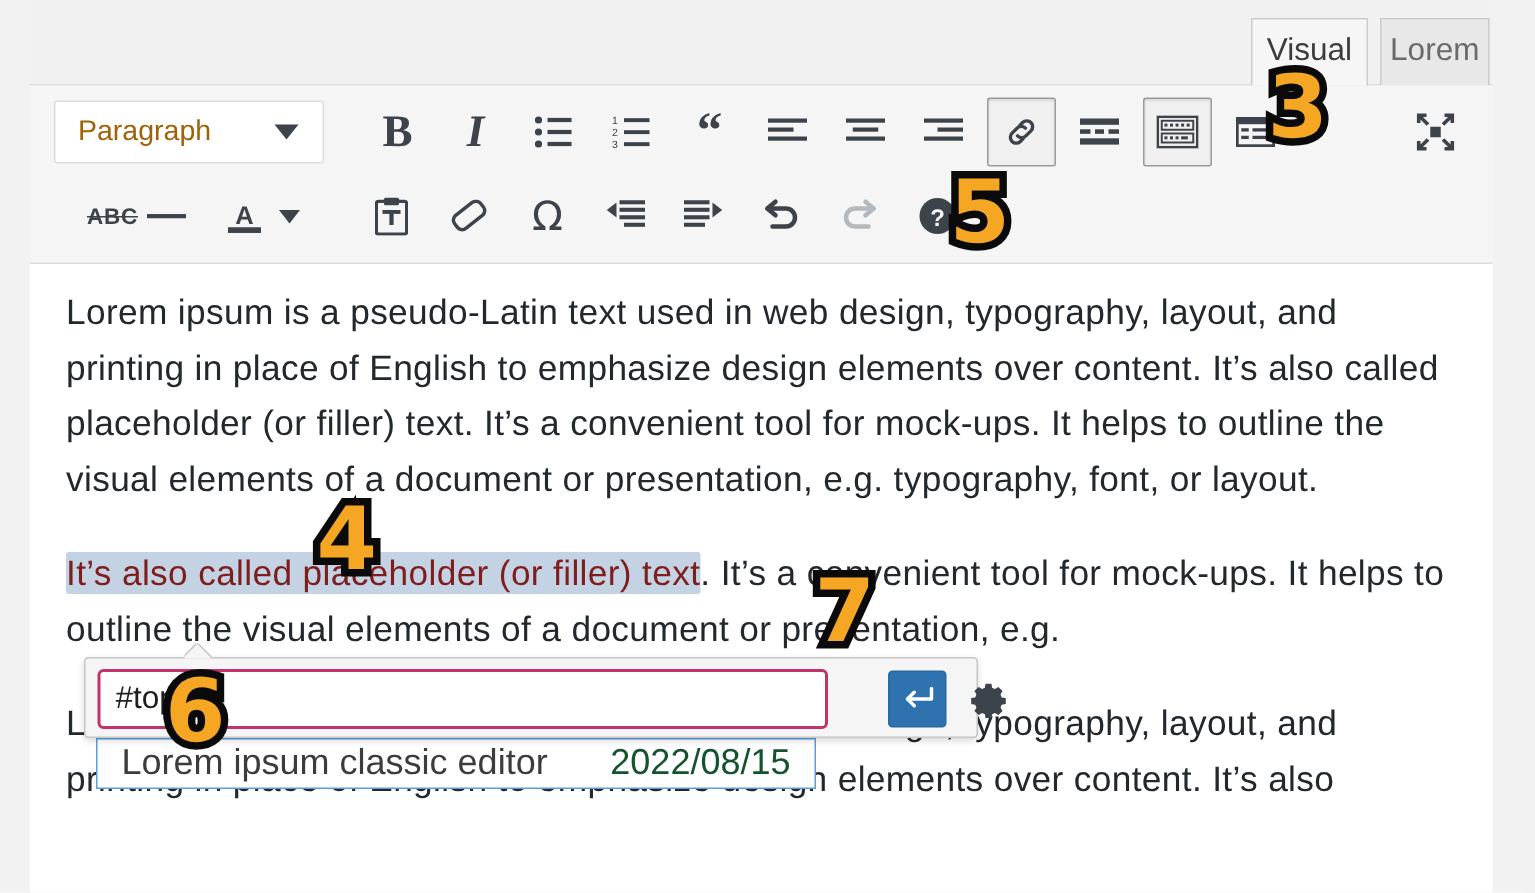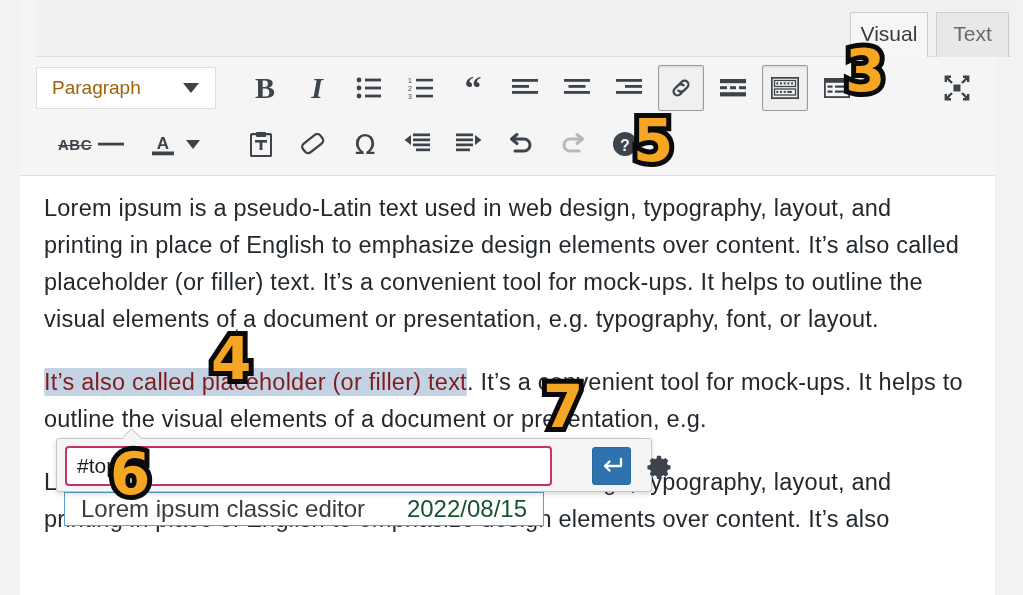--- a/index.html
+++ b/index.html
@@ -14,21 +14,21 @@
 
   
   #page-wrap { position:absolute; inset:0; background:#f2f2f2; }
   #editor-outer {
     position:absolute; left:20px; top:0; width:975px; bottom:0;
     background:#f5f5f5;
   }
 
   
   #tabstrip {
-    position:absolute; left:16px; top:0; width:975px; height:57px;
+    position:absolute; left:0; top:0; width:975px; height:57px;
     background:#f1f1f1;
     border-bottom:1px solid #ddd;
   }
   .tab {
     position:absolute; top:12px; height:45px;
     font-size:21px; color:#555;
     display:flex; align-items:flex-start; justify-content:center;
     padding-top:9px;
     border:1px solid #ccc;
     border-bottom:none;
@@ -149,21 +149,21 @@
 <body>
 
 <div id="page-wrap">
   <div id="editor-outer">
 
     <div id="tabstrip">
       <div class="tab active" id="tab-visual">
         <span>Visual</span>
       </div>
       <div class="tab" id="tab-text">
-        <span>Text</span>
+        <span>Lorem</span>
       </div>
     </div>
 
     <div id="toolbar">
 
       <div class="trow" id="trow1">
 
         <div id="fmt-select">
           <span class="lbl">Paragraph</span>
           <span class="caret"></span>

